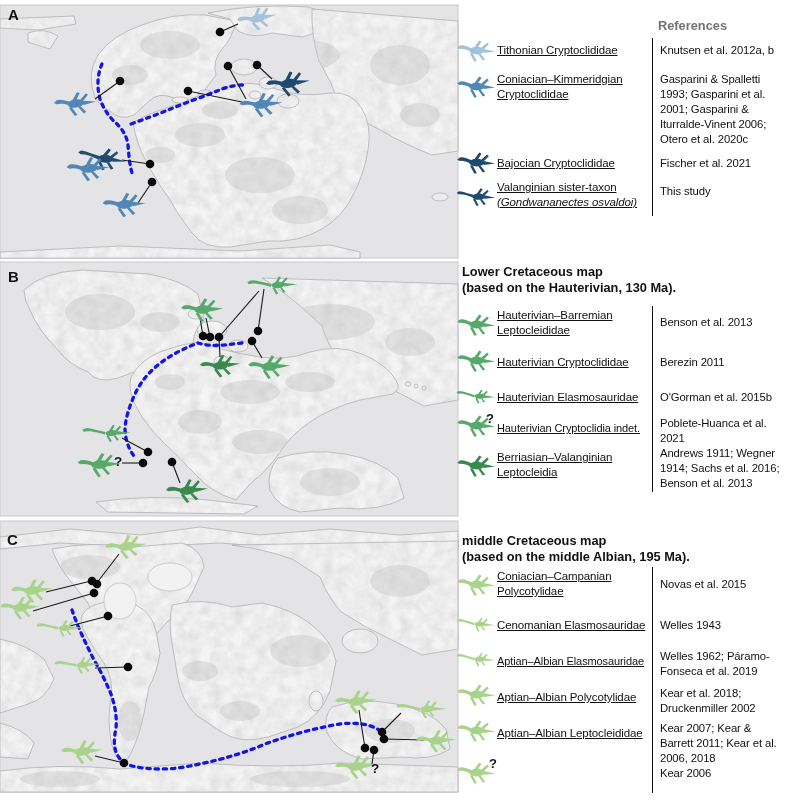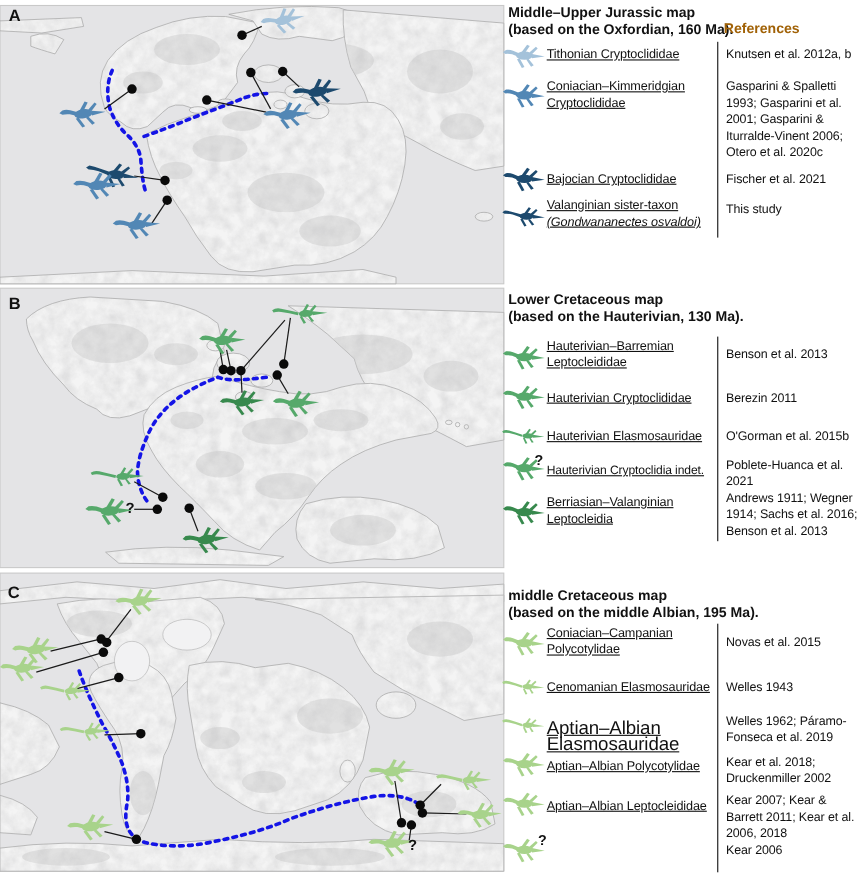--- a/index.html
+++ b/index.html
@@ -1,21 +1,21 @@
 <!DOCTYPE html>
 <html><head>
 <meta charset="utf-8">
 <style>
   html,body{margin:0;padding:0;background:#ffffff;}
   #stage{position:relative;width:785px;height:800px;background:#ffffff;overflow:hidden;
          font-family:"Liberation Sans",sans-serif;color:#111;}
   #map-svg{position:absolute;left:0;top:0;}
   .legend{position:absolute;left:456px;width:329px;}
   .ltitle{position:absolute;left:6px;font-size:12.8px;font-weight:bold;line-height:16px;color:#111;}
-  .lrefhead{position:absolute;left:202px;font-size:12.8px;font-weight:bold;color:#a16207;}
+  .lrefhead{position:absolute;left:202px;font-size:12.8px;font-weight:bold;color:#737373;}
   .lrow{position:absolute;left:0;width:329px;}
   .licon{position:absolute;left:0;top:0;width:40px;height:26px;}
   .llabel{position:absolute;left:41px;width:154px;font-size:11.5px;line-height:15px;letter-spacing:-0.1px;color:#111;}
   .llabel span{display:block;text-decoration:underline;}
   .llabel .italic{font-style:italic;}
   .lref{position:absolute;left:204px;width:127px;font-size:11.3px;line-height:15px;letter-spacing:-0.1px;color:#111;}
   .ldiv{position:absolute;left:196px;width:0;border-left:1.6px solid #111;}
   .lq{position:absolute;font-size:13px;font-weight:bold;color:#111;}
   .panel-letter{position:absolute;font-size:15px;font-weight:bold;color:#111;}
 </style>
@@ -274,24 +274,20 @@
         <use href="#plesio" transform="translate(356 767) rotate(-8) scale(0.44) translate(-50 -30)" style="color: rgb(168, 211, 139);"></use>
         <text x="371" y="773" fill="#111" font-size="13.5" font-weight="bold" font-family="Liberation Sans, sans-serif">?</text>
       </g>
     </svg>
 
   <div class="panel-letter" style="left:8px;top:6px">A</div>
   <div class="panel-letter" style="left:8px;top:268px">B</div>
   <div class="panel-letter" style="left:7px;top:531px">C</div>
 
   <div class="legend" style="top:0;height:258px">
-    <div class="ltitle" style="top:3px">
-      <span>Middle–Upper Jurassic map</span><br>
-      <span>(based on the Oxfordian, 160 Ma).</span>
-    </div>
     <div class="lrefhead" style="top:18px">References</div>
     <div class="ldiv" style="top:38px;height:178px"></div>
 
     <div class="lrow" style="top:38px">
       <svg class="licon" width="40" height="26" style="color: rgb(164, 194, 218);">
           <use href="#plesio" transform="translate(0 1) scale(0.4)"></use>
         </svg>
       <div class="llabel" style="top:5px">
           <span>Tithonian Cryptoclididae</span>
           <span></span>
@@ -414,21 +410,21 @@
       <div class="llabel" style="top:7px">
           <span>Cenomanian Elasmosauridae</span>
           <span></span>
         </div>
       <div class="lref" style="position:absolute;top:7px">Welles 1943</div>
     </div>
     <div class="lrow" style="top:125px">
       <svg class="licon" width="40" height="26" style="color: rgb(168, 211, 139);">
           <use href="#elasmo" transform="translate(0 4.428571428571429) scale(0.2857142857142857)"></use>
         </svg>
-      <div class="llabel" style="top:8px;font-size:17px;width:158px">
+      <div class="llabel" style="top:8px;font-size:11px;width:158px">
           <span>Aptian–Albian Elasmosauridae</span>
           <span></span>
         </div>
       <div class="lref" style="position:absolute;top:3px">Welles 1962; Páramo-Fonseca et al. 2019</div>
     </div>
     <div class="lrow" style="top:161px">
       <svg class="licon" width="40" height="26" style="color: rgb(168, 211, 139);">
           <use href="#plesio" transform="translate(0 1) scale(0.4)"></use>
         </svg>
       <div class="llabel" style="top:8px">

